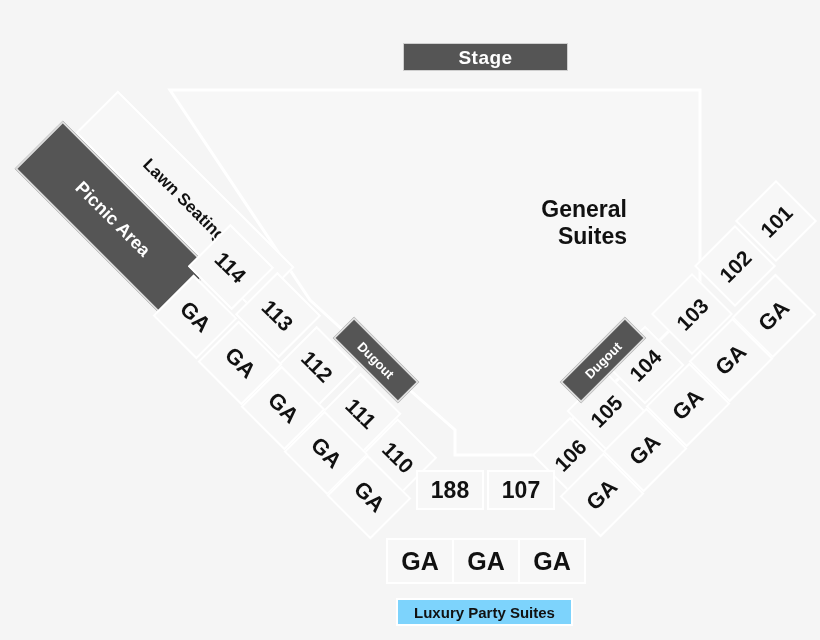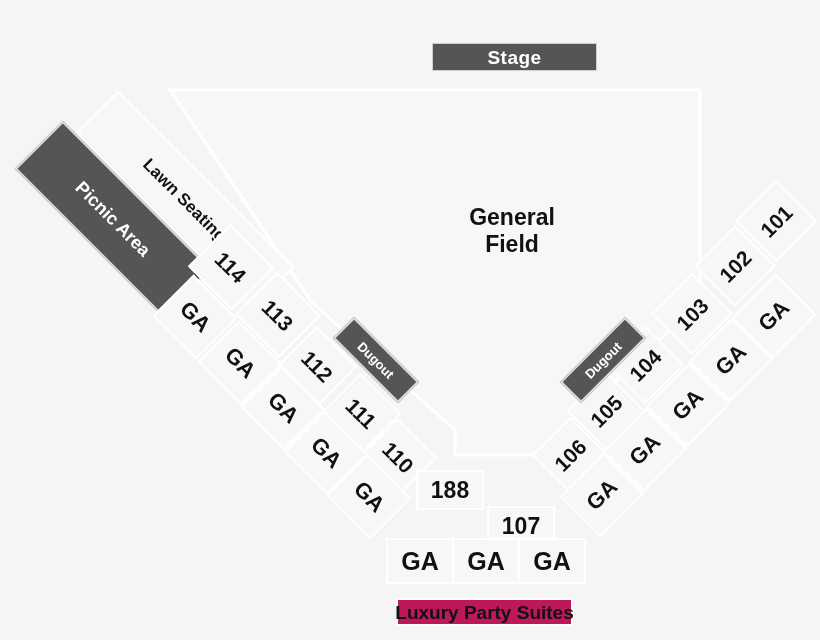--- a/index.html
+++ b/index.html
@@ -40,81 +40,79 @@
   }
   
   #stage {
     left: 403px;
     top: 43px;
     width: 165px;
     height: 28px;
     font-size: 19px;
     letter-spacing: .5px;
     border: 1px solid #cfcfcf;
-    margin-left: 29px;
   }
   
   #field {
     position: absolute;
     left: 0; top: 0;
     width: 820px;
     height: 640px;
     pointer-events: none;
   }
   #ga-field-label {
     position: absolute;
     left: 397px;
     top: 196px;
     width: 230px;
-    text-align: center;
+    text-align: right;
     font-size: 23px;
     font-weight: bold;
     color: #111111;
     line-height: 1.17;
-    margin-top: 8px;
   }
   
   .rot-l { transform: rotate(45deg); }
   .rot-r { transform: rotate(-45deg); }
   .num { font-size: 21px; }
   .ga  { font-size: 22px; }
   .lawn {
     font-size: 17px;
     color: #111111;
   }
   .picnic { font-size: 18px; }
   .dugout { font-size: 13px; }
   
   .ctr-num { font-size: 23px; }
   .ctr-ga  { font-size: 25px; }
   #suites {
     left: 396px;
     top: 598px;
     width: 177px;
     height: 28px;
-    font-size: 19px;
-    background: #be185d;
+    font-size: 15px;
+    background: #7dd3fc;
     border: 2px solid #ffffff;
     color: #111111;
   }
 </style>
 </head>
 <body>
 
 <div id="map">
 
   <svg id="field" viewBox="0 0 820 640" xmlns="http://www.w3.org/2000/svg">
     <polygon points="170,90 700,90 700,300 640,360 560,430 560,455 455,455 455,430 370,355 310,300 170,90" fill="#f7f7f7" stroke="#ffffff" stroke-width="3"></polygon>
   </svg>
 
   <div class="blk dark" id="stage">Stage</div>
 
   <div id="ga-field-label">
     <div>General</div>
-    <div>Field</div>
+    <div>Suites</div>
   </div>
 
   <div class="blk lawn rot-l" style="left:60px; top:170px; width:250px; height:60px;">Lawn Seating</div>
 
   <div class="blk dark picnic rot-l" style="left:8px; top:185px; width:210px; height:68px;">Picnic Area</div>
 
   <div class="blk num rot-l" style="left:200px; top:237px; width:62px; height:60px;">114</div>
   <div class="blk num rot-l" style="left:247px; top:285px; width:62px; height:60px;">113</div>
   <div class="blk num rot-l" style="left:288px; top:338px; width:58px; height:57px;">112</div>
   <div class="blk num rot-l" style="left:332px; top:385px; width:58px; height:57px;">111</div>
@@ -137,21 +135,21 @@
 
   <div class="blk dark dugout rot-r" style="left:557px; top:345px; width:92px; height:30px;">Dugout</div>
 
   <div class="blk ga rot-r" style="left:743px; top:287px; width:62px; height:58px;">GA</div>
   <div class="blk ga rot-r" style="left:700px; top:331px; width:62px; height:58px;">GA</div>
   <div class="blk ga rot-r" style="left:657px; top:376px; width:62px; height:58px;">GA</div>
   <div class="blk ga rot-r" style="left:614px; top:421px; width:62px; height:58px;">GA</div>
   <div class="blk ga rot-r" style="left:571px; top:466px; width:62px; height:58px;">GA</div>
 
   <div class="blk ctr-num" style="left:416px; top:470px; width:68px; height:40px;">188</div>
-  <div class="blk ctr-num" style="left:487px; top:470px; width:68px; height:40px;margin-top:36px;">107</div>
+  <div class="blk ctr-num" style="left:487px; top:470px; width:68px; height:40px;">107</div>
 
   <div class="blk ctr-ga" style="left:386px; top:538px; width:68px; height:46px;">GA</div>
   <div class="blk ctr-ga" style="left:452px; top:538px; width:68px; height:46px;">GA</div>
   <div class="blk ctr-ga" style="left:518px; top:538px; width:68px; height:46px;">GA</div>
 
   <div class="blk" id="suites">Luxury Party Suites</div>
 
 </div>
 
 </body></html>

